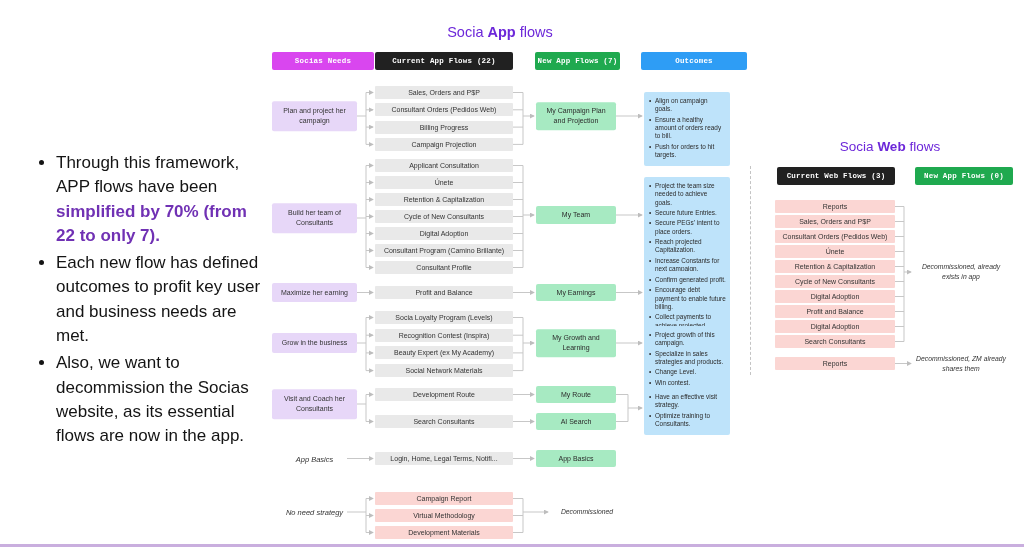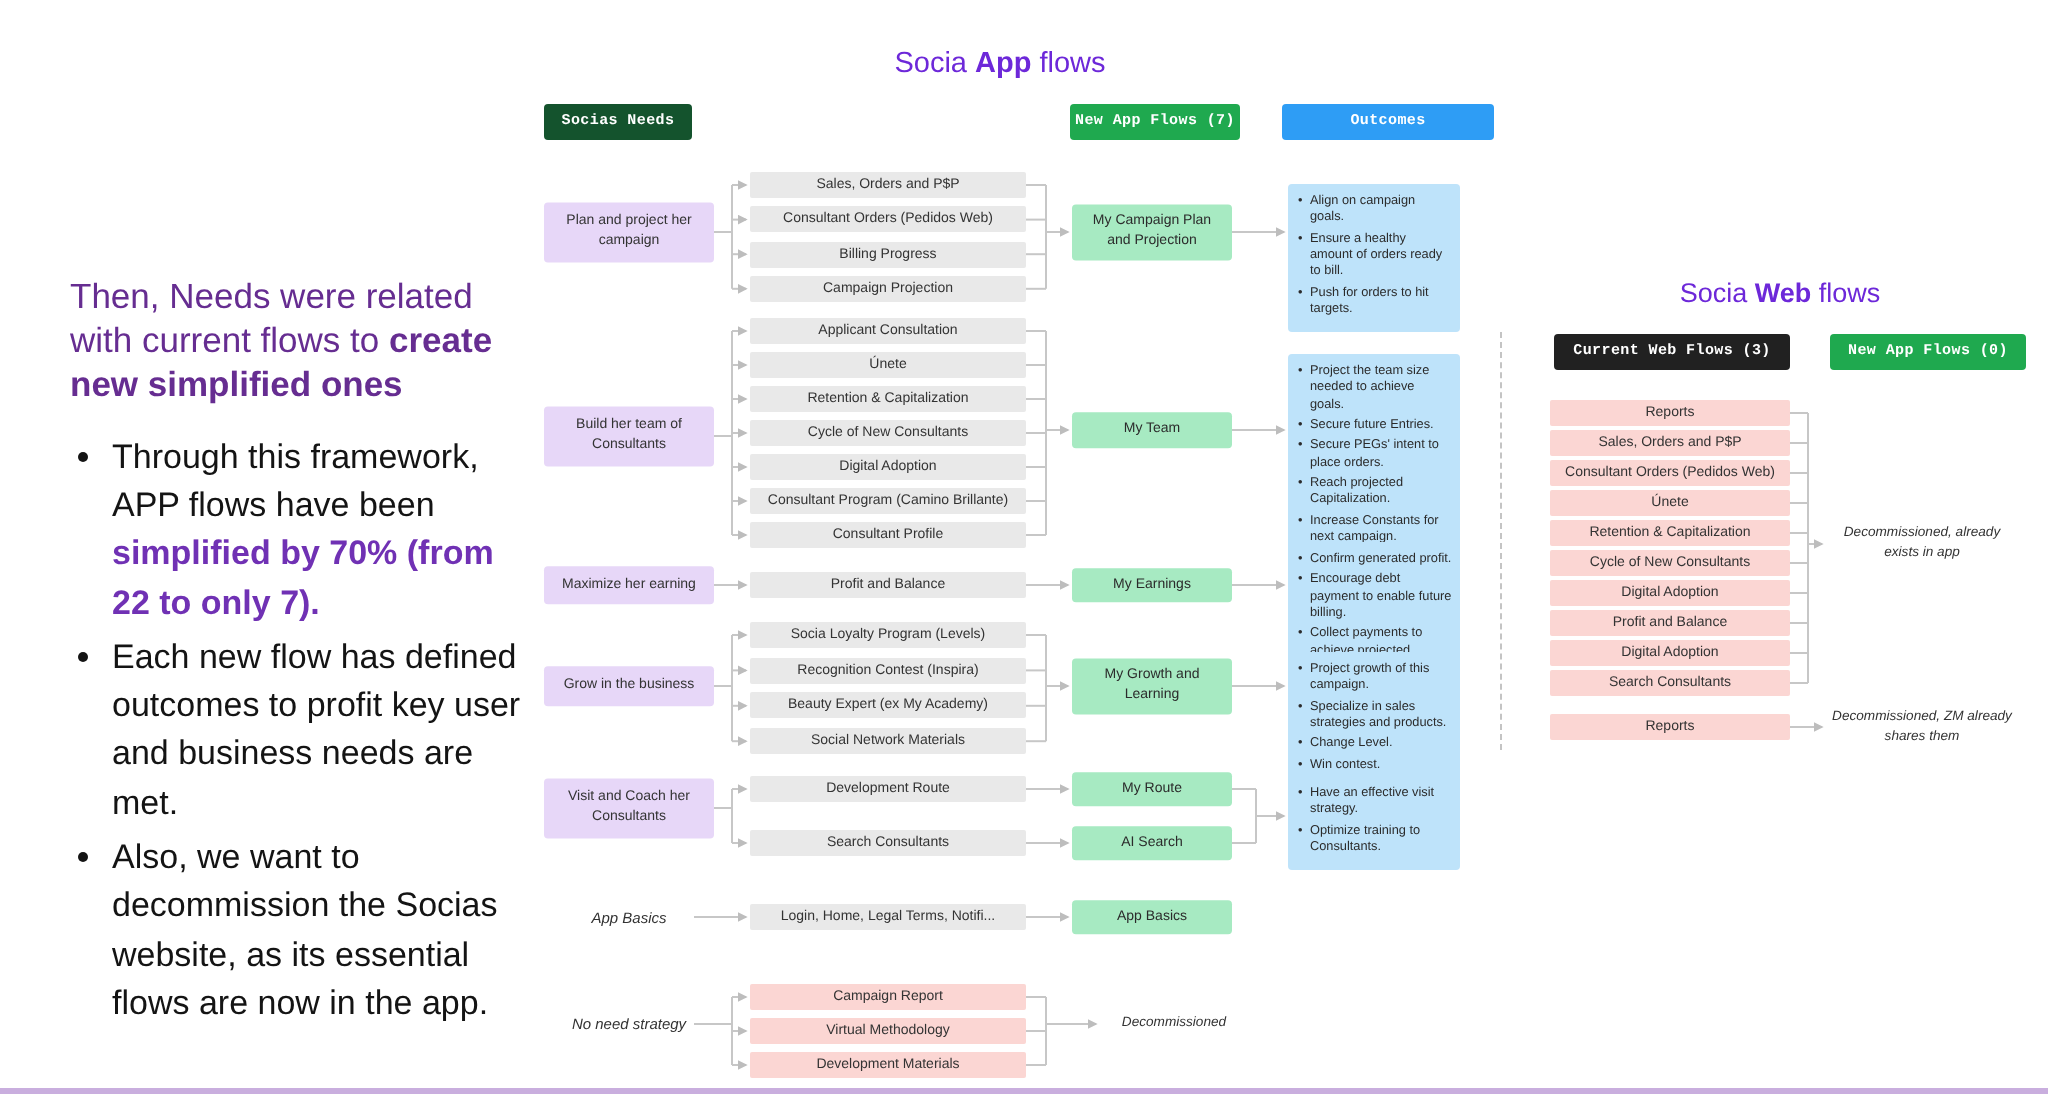--- a/index.html
+++ b/index.html
@@ -143,32 +143,32 @@
     <path d="M904,206.5 L904,341.5" fill="none" stroke="#c7c7c7" stroke-width="1"></path>
     <path d="M904,272 L911,272" fill="none" stroke="#c7c7c7" stroke-width="1" marker-end="url(#arr)"></path>
     <path d="M895,363.5 L911,363.5" fill="none" stroke="#c7c7c7" stroke-width="1" marker-end="url(#arr)"></path>
   </svg>
 
 <div class="title" id="app-title"><span>Socia </span><b>App</b><span> flows</span></div>
 
 <div class="title" id="web-title"><span>Socia </span><b>Web</b><span> flows</span></div>
 
 <div id="left-panel">
-  <div id="left-heading"><span>Then, Needs were related with current flows to </span><b>create new simplified ones</b></div>
   <ul id="left-bullets">
       <li>Through this framework, APP flows have been <b class="hl">simplified by 70% (from 22 to only 7).</b></li>
       <li>Each new flow has defined outcomes to profit key user and business needs are met.</li>
       <li>Also, we want to decommission the Socias website, as its essential flows are now in the app.</li>
     </ul>
 </div>
 
 <div id="divider"></div>
 <div id="footer-bar"></div>
 <div id="diagram">
-    <div class="box hdr" style="left: 272px; top: 52px; width: 74px; background: #14532d;">Socias Needs</div>
+    <div class="box hdr" style="left: 272px; top: 52px; width: 102px; background: #d946ef;">Socias Needs</div>
+    <div class="box hdr" style="left: 375px; top: 52px; width: 138px; background: rgb(33, 33, 33);">Current App Flows (22)</div>
     <div class="box hdr" style="left: 535px; top: 52px; width: 85px; background: rgb(31, 169, 79);">New App Flows (7)</div>
     <div class="box hdr" style="left: 641px; top: 52px; width: 106px; background: rgb(46, 157, 245);">Outcomes</div>
     <div class="box hdr" style="left: 777px; top: 167px; width: 118px; background: rgb(33, 33, 33);">Current Web Flows (3)</div>
     <div class="box hdr" style="left: 915px; top: 167px; width: 98px; background: rgb(31, 169, 79);">New App Flows (0)</div>
     <div class="box need" style="left: 272px; top: 116px; width: 85px;">Plan and project her campaign</div>
     <div class="box flow" style="left: 375px; top: 86px; width: 138px;">Sales, Orders and P$P</div>
     <div class="box flow" style="left: 375px; top: 103.3px; width: 138px;">Consultant Orders (Pedidos Web)</div>
     <div class="box flow" style="left: 375px; top: 120.6px; width: 138px;">Billing Progress</div>
     <div class="box flow" style="left: 375px; top: 137.9px; width: 138px;">Campaign Projection</div>
     <div class="box newf" style="left: 536px; top: 116px; width: 80px;">My Campaign Plan and Projection</div>

